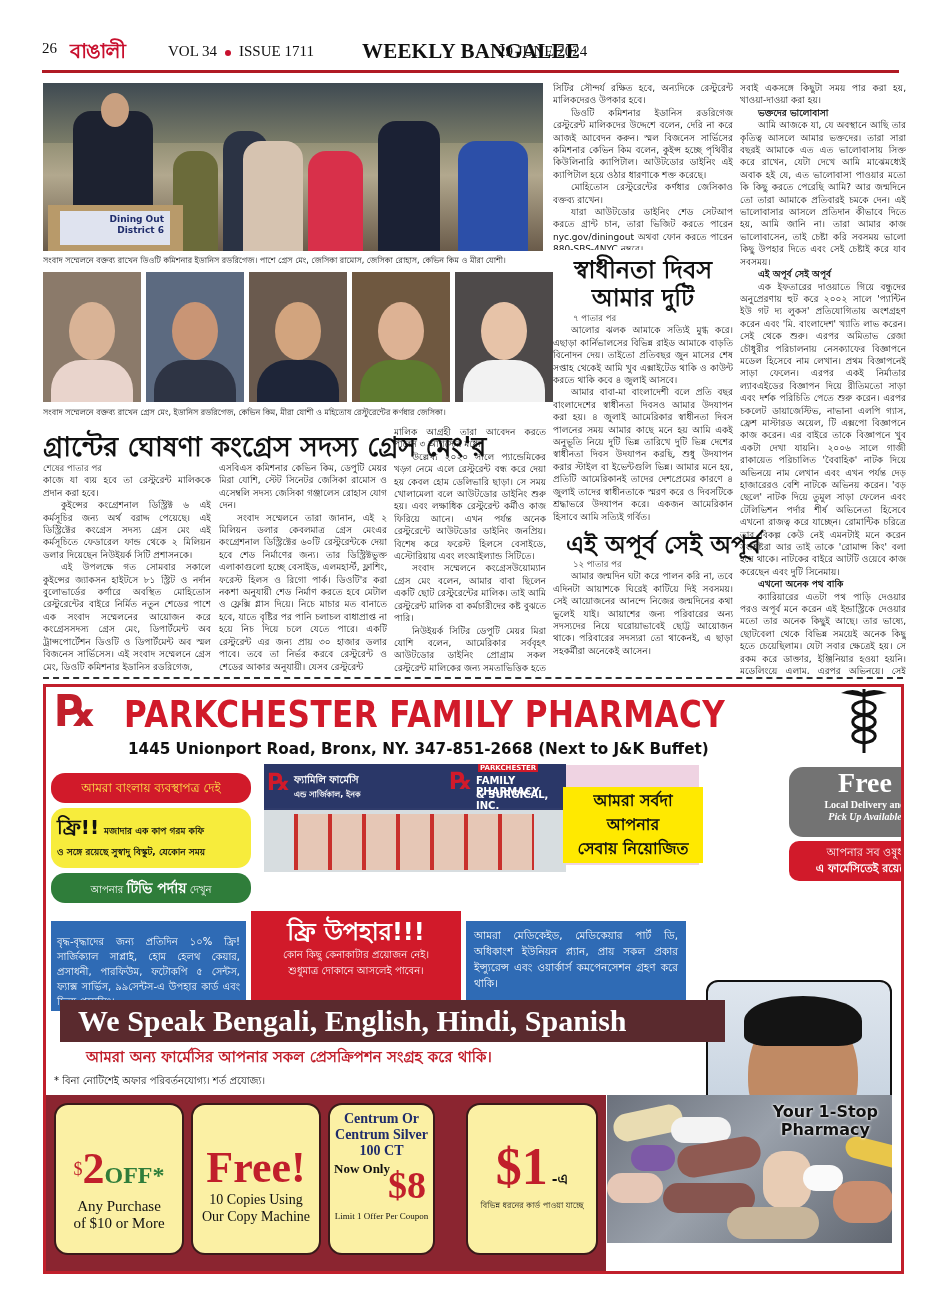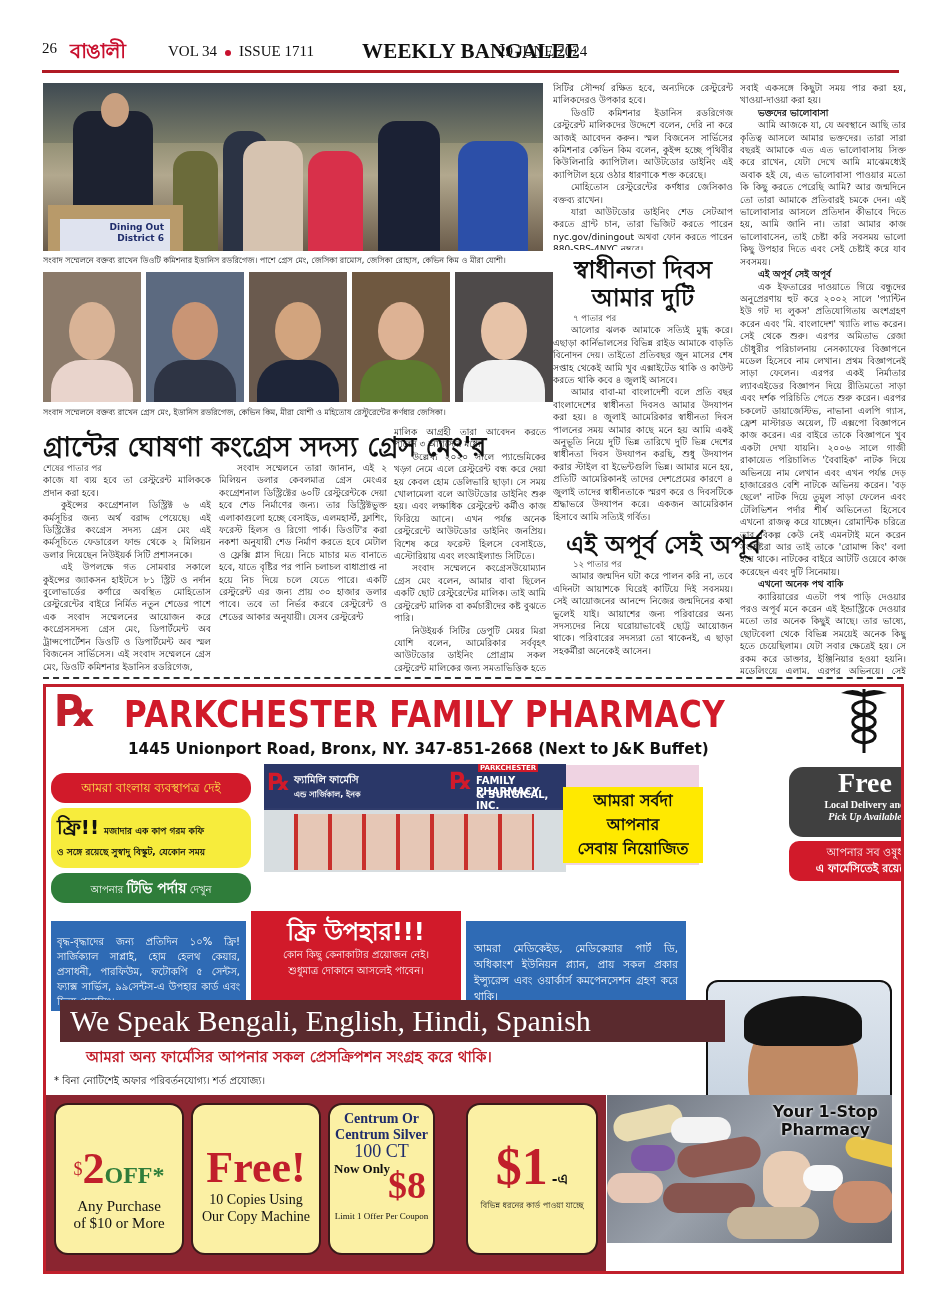--- a/index.html
+++ b/index.html
@@ -40,21 +40,21 @@
   .ad-title { position: absolute; left: 78px; top: 6px; font-family: "DejaVu Sans", sans-serif; font-weight: bold; font-size: 37px; color: #d11a2a; letter-spacing: 0.5px; transform: scaleX(0.84); transform-origin: left; white-space: nowrap; }
   .ad-addr { position: absolute; left: 82px; top: 52px; font-family: "DejaVu Sans", sans-serif; font-weight: bold; font-size: 16px; color: #111; transform: scaleX(0.95); transform-origin: left; white-space: nowrap; }
   .caduceus { position: absolute; left: 793px; top: -2px; width: 50px; height: 70px; }
   .pill { position: absolute; font-family: "DejaVu Sans", sans-serif; border-radius: 14px; text-align: center; }
   .store { position: absolute; left: 218px; top: 77px; width: 302px; height: 108px; background: #2f3b6b; overflow: hidden; }
   .store .sign { position: absolute; left: 0; top: 0; width: 100%; height: 44px; background: #2a3768; color: #fff; font-weight: bold; font-family: "DejaVu Sans", sans-serif; }
   .store .front { position: absolute; left: 0; top: 46px; width: 100%; height: 62px; background: #d7dde0; }
   .pinkbox { position: absolute; left: 503px; top: 78px; width: 150px; height: 100px; background: #efd3e2; }
   .serve { position: absolute; left: 517px; top: 100px; width: 140px; font-family: "DejaVu Sans", sans-serif; font-weight: bold; font-size: 16px; line-height: 24px; text-align: center; color: #111; background: #ffe900; padding: 2px 12px; }
   .box { position: absolute; font-family: "DejaVu Sans", sans-serif; color: #fff; }
-  .speak { position: absolute; left: 14px; top: 313px; width: 665px; height: 42px; background: #5a2a2e; color: #fff; font-family: "Liberation Serif", serif; font-weight: normal; font-size: 30px; line-height: 42px; padding-left: 10px; white-space: nowrap; }
+  .speak { position: absolute; left: 14px; top: 313px; width: 665px; height: 42px; background: #5a2a2e; color: #fff; font-family: "Liberation Serif", serif; font-weight: bold; font-size: 30px; line-height: 42px; padding-left: 18px; white-space: nowrap; }
   .collect { position: absolute; left: 40px; top: 358px; font-family: "DejaVu Sans", sans-serif; font-weight: bold; font-size: 15px; color: #c11f2b; white-space: nowrap; }
   .notice { position: absolute; left: 8px; top: 386px; font-family: "DejaVu Sans", sans-serif; font-size: 10px; color: #111; }
   .photo-man { position: absolute; left: 660px; top: 293px; width: 186px; height: 214px; border: 2px solid #111; border-radius: 12px; overflow: hidden; background: linear-gradient(180deg, #dfe6ee 0%, #c7d3e0 60%, #b4c0cf 100%); }
   .coupons { position: absolute; left: 0; top: 408px; width: 560px; height: 176px; background: #8b2530; }
   .coupon { position: absolute; top: 8px; height: 152px; background: #fbf0a4; border: 2px solid #3a1a1a; border-radius: 14px; text-align: center; font-family: "Liberation Serif", serif; overflow: hidden; }
   .pills { position: absolute; left: 561px; top: 408px; width: 285px; height: 148px; background: linear-gradient(135deg, #6b717c 0%, #9aa1ab 45%, #5f656f 100%); overflow: hidden; }
   .pills .p { position: absolute; border-radius: 20px; }
   .onestop { position: absolute; right: 14px; top: 8px; font-family: "DejaVu Sans", sans-serif; font-weight: bold; font-size: 16px; line-height: 18px; text-align: center; color: #111; text-shadow: 0 0 3px #fff, 0 0 3px #fff; }
 </style>
 </head>
@@ -75,21 +75,21 @@
   <div style="position:absolute;left:0;top:0;width:100%;height:60px;background:linear-gradient(180deg,#3f4a52,#7a7c68);"></div>
   <div class="ppl" style="left:30px;width:80px;height:140px;background:#1d2230;"></div>
   <div style="position:absolute;left:58px;top:10px;width:28px;height:34px;border-radius:50%;background:#c9a080;"></div>
   <div class="ppl" style="left:130px;width:45px;height:100px;background:#6b6b3a;"></div>
   <div class="ppl" style="left:180px;width:45px;height:120px;background:#2b3344;"></div>
   <div class="ppl" style="left:200px;width:60px;height:110px;background:#d6c3b0;"></div>
   <div class="ppl" style="left:265px;width:55px;height:100px;background:#d8304a;"></div>
   <div class="ppl" style="left:335px;width:62px;height:130px;background:#1b2134;"></div>
   <div class="ppl" style="left:415px;width:70px;height:110px;background:#2c4fa8;"></div>
   <div style="position:absolute;left:5px;top:122px;width:135px;height:46px;background:#b89a6a;">
-    <div style="position:absolute;left:12px;top:6px;width:110px;height:34px;background:#dfe3ef;font-family:'DejaVu Sans',sans-serif;font-size:9px;font-weight:bold;color:#1f2c6b;text-align:right;padding:3px 6px;line-height:11px;margin-top:8px;">
+    <div style="position:absolute;left:12px;top:6px;width:110px;height:34px;background:#dfe3ef;font-family:'DejaVu Sans',sans-serif;font-size:9px;font-weight:bold;color:#1f2c6b;text-align:right;padding:3px 6px;line-height:11px;">
       <div>Dining Out</div>
       <div>District 6</div>
     </div>
   </div>
 </div>
 <div class="caption" style="left:43px;top:254px;width:500px;">সংবাদ সম্মেলনে বক্তব্য রাখেন ডিওটি কমিশনার ইডানিস রডরিগেজ। পাশে গ্রেস মেং, জেসিকা রামোস, জেসিকা রোহাস, কেভিন কিম ও মীরা যোশী।</div>
 
 <div class="photo-row">
   <div class="thumb" style="left:0;background:#8b7a6a;">
       <div class="face"></div>
@@ -115,20 +115,21 @@
 <div class="caption" style="left:43px;top:406px;width:500px;">সংবাদ সম্মেলনে বক্তব্য রাখেন গ্রেস মেং, ইডানিস রডরিগেজ, কেভিন কিম, মীরা যোশী ও মহিতোষ রেস্টুরেন্টের কর্ণধার জেসিকা।</div>
 
 <div class="headline" style="left:43px;top:426px;font-size:27px;white-space:nowrap;">গ্রান্টের ঘোষণা কংগ্রেস সদস্য গ্রেস মেং'র</div>
 <div class="col" style="left:43px;top:462px;width:168px;height:212px;">
   <p class="noind cont">শেষের পাতার পর</p>
   <p class="noind">কাজে যা ব্যয় হবে তা রেস্টুরেন্ট মালিককে প্রদান করা হবে।</p>
   <p>কুইন্সের কংগ্রেশনাল ডিস্ট্রিক্ট ৬ এই কর্মসূচির জন্য অর্থ বরাদ্দ পেয়েছে। এই ডিস্ট্রিক্টের কংগ্রেস সদস্য গ্রেস মেং এই কর্মসূচিতে ফেডারেল ফান্ড থেকে ২ মিলিয়ন ডলার দিয়েছেন নিউইয়র্ক সিটি প্রশাসনকে।</p>
   <p>এই উপলক্ষে গত সোমবার সকালে কুইন্সের জ্যাকসন হাইটসে ৮১ স্ট্রিট ও নর্দান বুলোভার্ডের কর্ণারে অবস্থিত মোহিতোস রেস্টুরেন্টের বাইরে নির্মিত নতুন শেডের পাশে এক সংবাদ সম্মেলনের আয়োজন করে কংগ্রেসসদস্য গ্রেস মেং, ডিপার্টমেন্ট অব ট্রান্সপোর্টেশন ডিওটি ও ডিপার্টমেন্ট অব স্মল বিজনেস সার্ভিসেস। এই সংবাদ সম্মেলনে গ্রেস মেং, ডিওটি কমিশনার ইডানিস রডরিগেজ,</p>
 </div>
 <div class="col" style="left:219px;top:462px;width:168px;height:212px;">
+  <p class="noind">এসবিএস কমিশনার কেভিন কিম, ডেপুটি মেয়র মিরা যোশি, স্টেট সিনেটর জেসিকা রামোস ও এসেম্বলি সদস্য জেসিকা গঞ্জালেস রোহাস যোগ দেন।</p>
   <p>সংবাদ সম্মেলনে তারা জানান, এই ২ মিলিয়ন ডলার কেবলমাত্র গ্রেস মেংএর কংগ্রেশনাল ডিস্ট্রিক্টের ৬০টি রেস্টুরেন্টকে দেয়া হবে শেড নির্মাণের জন্য। তার ডিস্ট্রিক্টভুক্ত এলাকাগুলো হচ্ছে বেসাইড, এলমহার্স্ট, ফ্লাশিং, ফরেস্ট হিলস ও রিগো পার্ক। ডিওটি'র করা নকশা অনুযায়ী শেড নির্মাণ করতে হবে মেটাল ও ফ্লেক্সি গ্লাস দিয়ে। নিচে মাচার মত বানাতে হবে, যাতে বৃষ্টির পর পানি চলাচল বাধাপ্রাপ্ত না হয়ে নিচ দিয়ে চলে যেতে পারে। একটি রেস্টুরেন্ট এর জন্য প্রায় ৩০ হাজার ডলার পাবে। তবে তা নির্ভর করবে রেস্টুরেন্ট ও শেডের আকার অনুযায়ী। যেসব রেস্টুরেন্ট</p>
 </div>
 <div class="col" style="left:394px;top:426px;width:152px;height:248px;">
   <p class="noind">মালিক আগ্রহী তারা আবেদন করতে পারেন ৩ আগস্টের মধ্যে।</p>
   <p>উল্লেখ্য ২০২০ সালে প্যান্ডেমিকের খড়্গ নেমে এলে রেস্টুরেন্ট বন্ধ করে দেয়া হয় কেবল হোম ডেলিভারি ছাড়া। সে সময় খোলামেলা বলে আউটডোর ডাইনিং শুরু হয়। এবং লক্ষাধিক রেস্টুরেন্ট কর্মীও কাজ ফিরিয়ে আনে। এখন পর্যন্ত অনেক রেস্টুরেন্টে আউটডোর ডাইনিং জনপ্রিয়। বিশেষ করে ফরেস্ট হিলসে বেসাইডে, এস্টোরিয়ায় এবং লংআইল্যান্ড সিটিতে।</p>
   <p>সংবাদ সম্মেলনে কংগ্রেসউয়োম্যান গ্রেস মেং বলেন, আমার বাবা ছিলেন একটি ছোট রেস্টুরেন্টের মালিক। তাই আমি রেস্টুরেন্ট মালিক বা কর্মচারীদের কষ্ট বুঝতে পারি।</p>
   <p>নিউইয়র্ক সিটির ডেপুটি মেয়র মিরা যোশি বলেন, আমেরিকার সর্ববৃহৎ আউটডোর ডাইনিং প্রোগ্রাম সকল রেস্টুরেন্ট মালিকের জন্য সমতাভিত্তিক হতে হবে। সে কারণে আমরা আউটডোর ডাইনিং বিনামূল্যে সেটআপ করার কর্মসূচী হাতে নিয়েছি। তাহলে একদিকে যেমন</p>
 </div>
 <div class="col" style="left:553px;top:82px;width:180px;height:168px;">
   <p class="noind">সিটির সৌন্দর্য রক্ষিত হবে, অন্যদিকে রেস্টুরেন্ট মালিকদেরও উপকার হবে।</p>
@@ -200,37 +201,37 @@
     </div>
     <div class="front">
       <div style="position:absolute;left:30px;top:4px;width:240px;height:56px;background:repeating-linear-gradient(90deg,#c9302c 0 4px,#e6c7b6 4px 34px);"></div>
     </div>
   </div>
   <div class="serve">
     <div>আমরা সর্বদা আপনার</div>
     <div>সেবায় নিয়োজিত</div>
   </div>
 
-  <div class="pill" style="left:743px;top:80px;width:152px;height:70px;background:#404040;color:#fff;font-family:'Liberation Serif',serif;">
+  <div class="pill" style="left:743px;top:80px;width:152px;height:70px;background:#737373;color:#fff;font-family:'Liberation Serif',serif;">
     <div style="font-size:28px;font-weight:bold;line-height:32px;">Free</div>
     <div style="font-size:10px;font-weight:bold;line-height:12px;">Local Delivery and</div>
     <div style="font-size:10px;font-weight:bold;line-height:12px;font-style:italic;">Pick Up Available</div>
   </div>
   <div class="pill" style="left:743px;top:154px;width:152px;height:40px;background:#d11a2a;color:#fff;font-size:11px;line-height:16px;padding-top:4px;border-radius:10px;">
     <div>আপনার সব ওষুধ</div>
     <div style="font-weight:bold;">এ ফার্মেসিতেই রয়েছে।</div>
   </div>
 
   <div class="box" style="left:5px;top:234px;width:195px;height:90px;background:#2f6bb5;font-size:10px;line-height:15px;padding:13px 6px;text-align:justify;">বৃদ্ধ-বৃদ্ধাদের জন্য প্রতিদিন ১০% ফ্রি! সার্জিক্যাল সাপ্লাই, হোম হেলথ কেয়ার, প্রসাধনী, পারফিউম, ফটোকপি ৫ সেন্টস, ফ্যাক্স সার্ভিস, ৯৯সেন্টস-এ উপহার কার্ড এবং ফিল্ম প্রসেসিং।</div>
   <div class="box" style="left:205px;top:224px;width:210px;height:100px;background:#d11a2a;text-align:center;padding-top:6px;">
     <div style="font-size:24px;font-weight:bold;line-height:30px;">ফ্রি উপহার!!!</div>
     <div style="font-size:10px;line-height:16px;">কোন কিছু কেনাকাটার প্রয়োজন নেই।</div>
     <div style="font-size:10px;line-height:16px;">শুধুমাত্র দোকানে আসলেই পাবেন।</div>
   </div>
-  <div class="box" style="left:420px;top:234px;width:220px;height:90px;background:#2f6bb5;font-size:10.5px;line-height:16px;padding:19px 8px;text-align:justify;">আমরা মেডিকেইড, মেডিকেয়ার পার্ট ডি, অধিকাংশ ইউনিয়ন প্ল্যান, প্রায় সকল প্রকার ইন্স্যুরেন্স এবং ওয়ার্কার্স কমপেনসেশন গ্রহণ করে থাকি।</div>
+  <div class="box" style="left:420px;top:234px;width:220px;height:90px;background:#2f6bb5;font-size:10.5px;line-height:16px;padding:6px 8px;text-align:justify;">আমরা মেডিকেইড, মেডিকেয়ার পার্ট ডি, অধিকাংশ ইউনিয়ন প্ল্যান, প্রায় সকল প্রকার ইন্স্যুরেন্স এবং ওয়ার্কার্স কমপেনসেশন গ্রহণ করে থাকি।</div>
 
   <div class="photo-man">
     <div style="position:absolute;left:40px;top:22px;width:110px;height:140px;border-radius:50% 50% 46% 46%;background:#c08a64;"></div>
     <div style="position:absolute;left:36px;top:14px;width:118px;height:50px;border-radius:50% 50% 20% 20%;background:#141414;"></div>
     <div style="position:absolute;left:0;top:160px;width:100%;height:60px;border-radius:40px 40px 0 0;background:#2e4a78;"></div>
   </div>
 
   <div class="speak">We Speak Bengali, English, Hindi, Spanish</div>
   <div class="collect">আমরা অন্য ফার্মেসির আপনার সকল প্রেসক্রিপশন সংগ্রহ করে থাকি।</div>
   <div class="notice">* বিনা নোটিশেই অফার পরিবর্তনযোগ্য। শর্ত প্রযোজ্য।</div>
@@ -244,21 +245,21 @@
       <div style="font-size:15px;line-height:17px;">of $10 or More</div>
     </div>
     <div class="coupon" style="left:145px;width:130px;padding-top:40px;">
       <div style="font-size:44px;font-weight:bold;color:#c11f2b;line-height:46px;">Free!</div>
       <div style="font-size:14px;line-height:17px;">10 Copies Using</div>
       <div style="font-size:14px;line-height:17px;">Our Copy Machine</div>
     </div>
     <div class="coupon" style="left:282px;width:107px;padding-top:6px;">
       <div style="font-size:14px;font-weight:bold;color:#1f2c6b;line-height:16px;">Centrum Or</div>
       <div style="font-size:14px;font-weight:bold;color:#1f2c6b;line-height:16px;">Centrum Silver</div>
-      <div style="font-size:18px;font-weight:normal;color:#1f2c6b;line-height:16px;">100 CT</div>
+      <div style="font-size:14px;font-weight:bold;color:#1f2c6b;line-height:16px;">100 CT</div>
       <div style="position:relative;height:52px;">
         <span style="position:absolute;left:4px;top:2px;font-size:13px;font-weight:bold;">Now Only</span>
         <span style="position:absolute;left:58px;top:4px;font-size:38px;font-weight:bold;color:#c11f2b;line-height:44px;">$8</span>
         <span style="position:absolute;left:104px;top:2px;font-size:14px;color:#c11f2b;">49</span>
       </div>
       <div style="font-size:9px;">Limit 1 Offer Per Coupon</div>
     </div>
     <div class="coupon" style="left:420px;width:132px;padding-top:34px;">
       <span style="font-size:52px;font-weight:bold;color:#c11f2b;line-height:56px;">$1</span>
       <span style="font-size:14px;font-weight:bold;font-family:'DejaVu Sans',sans-serif;">-এ</span>

